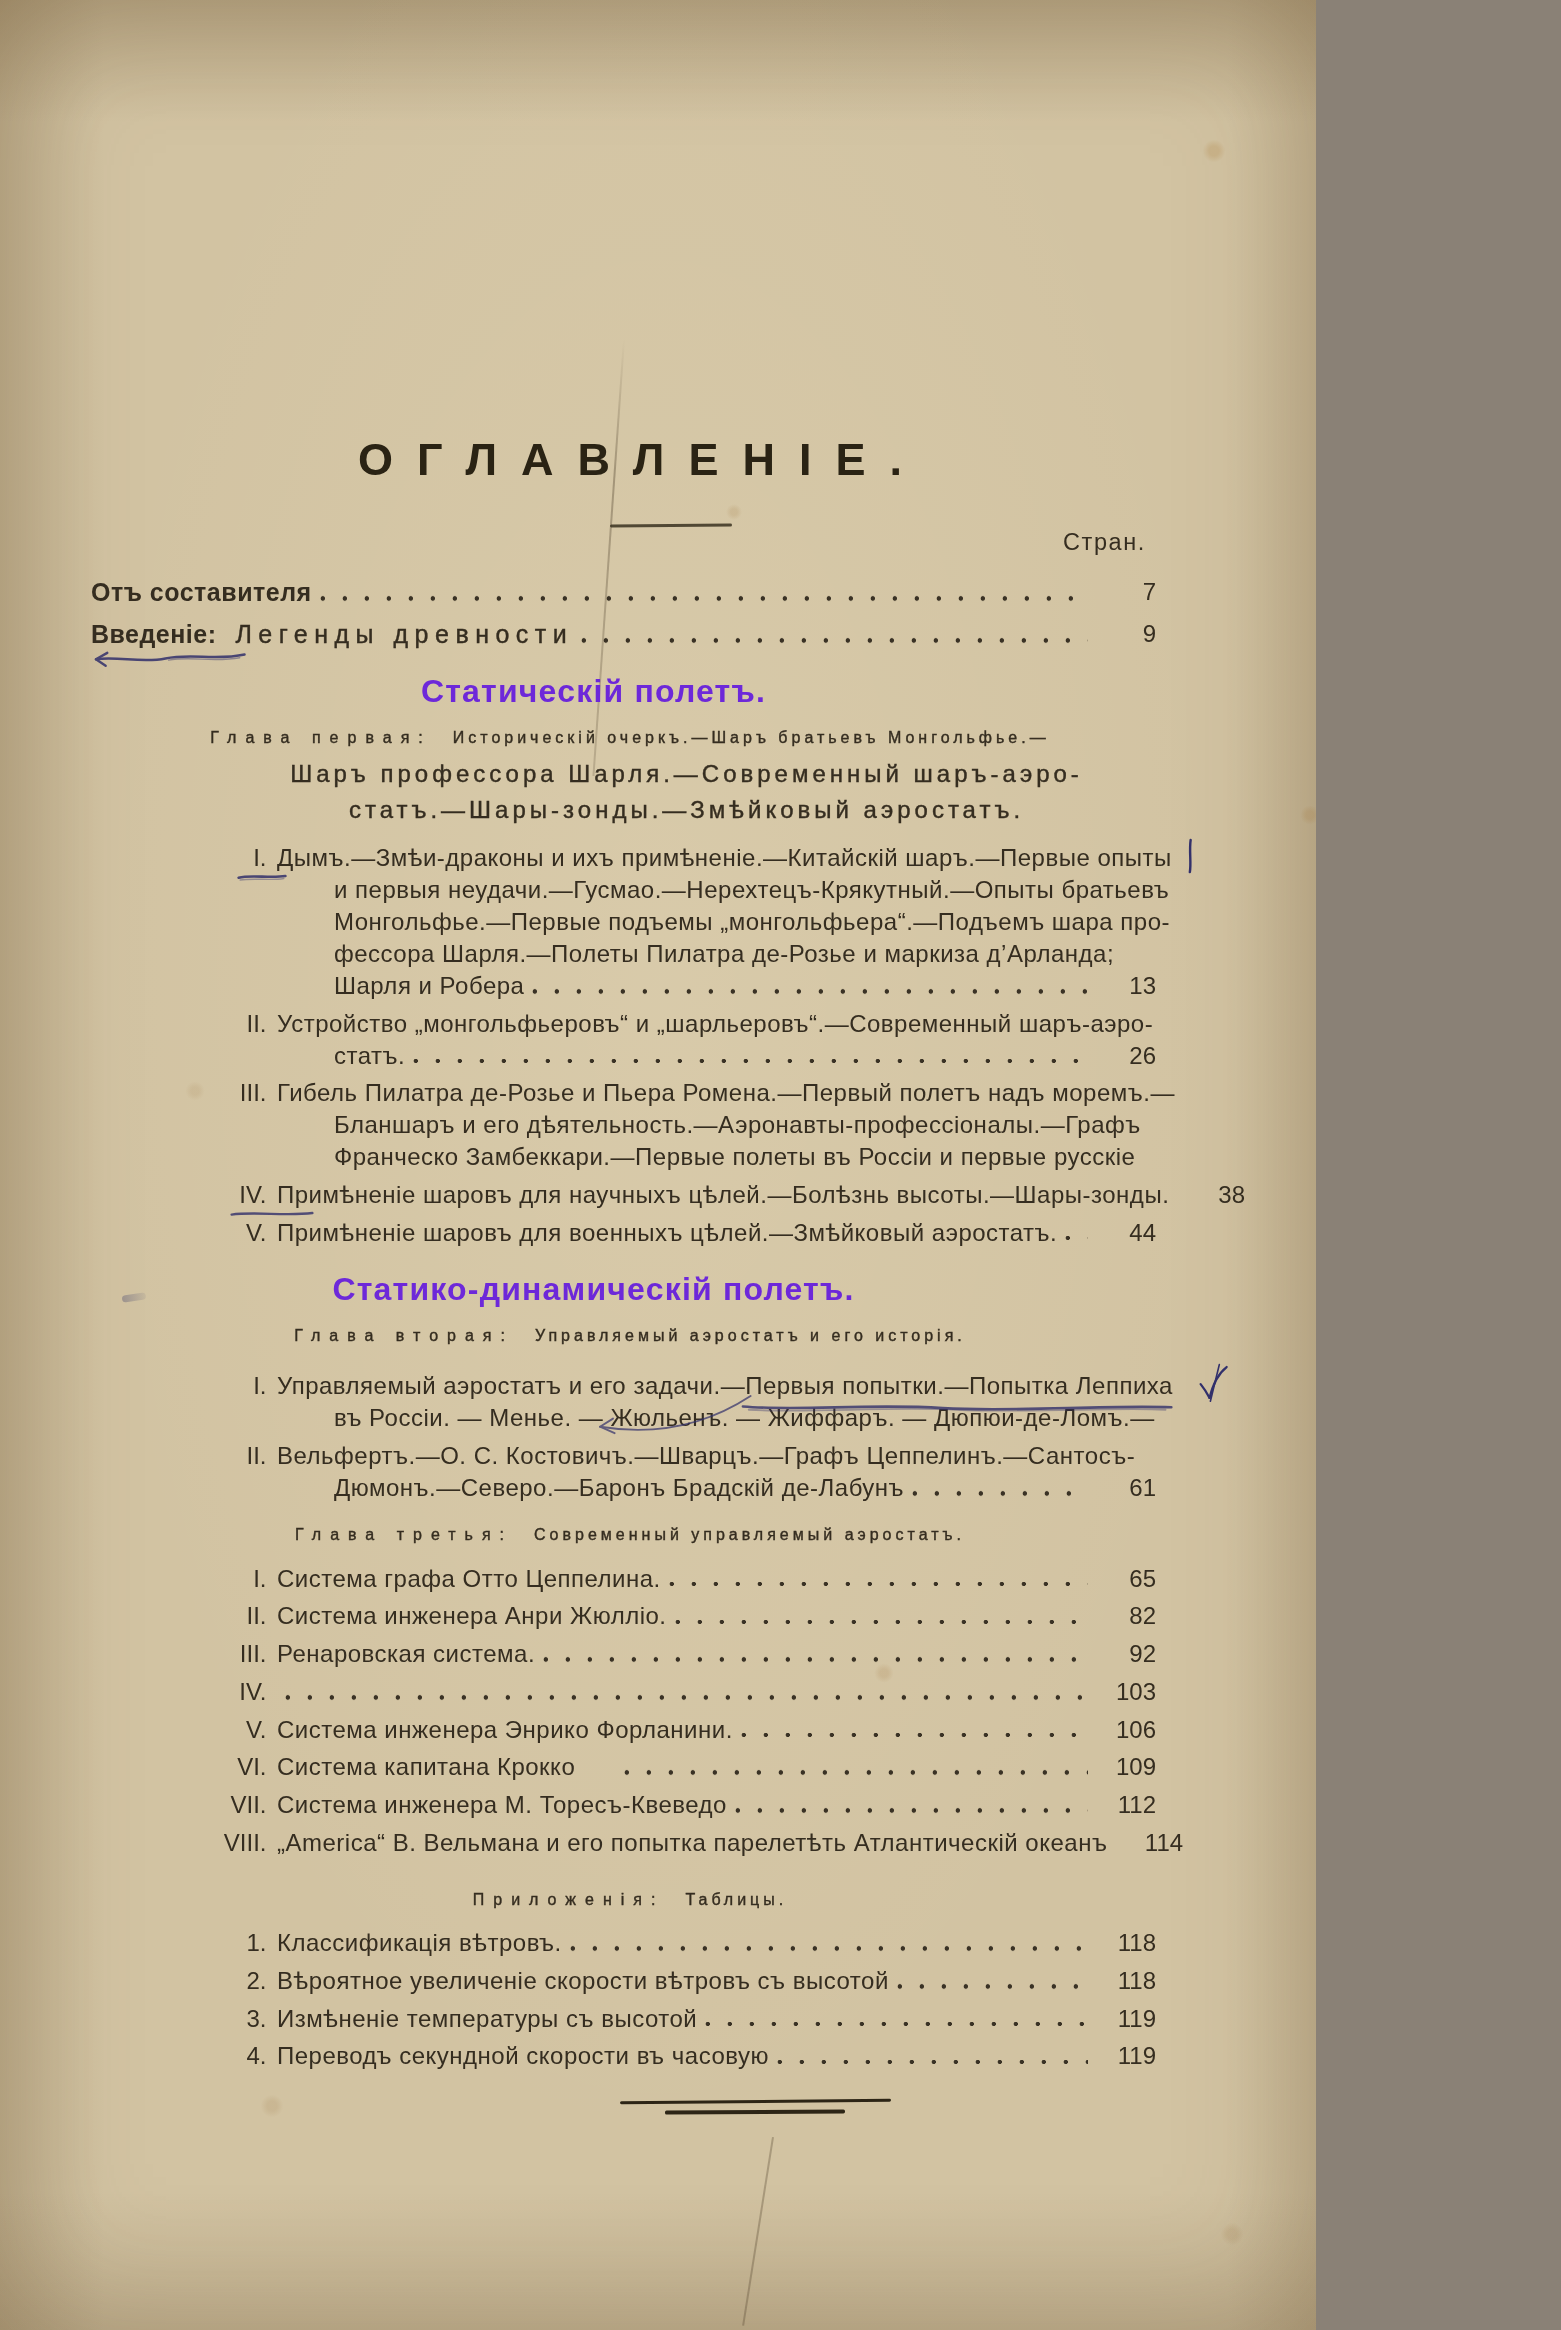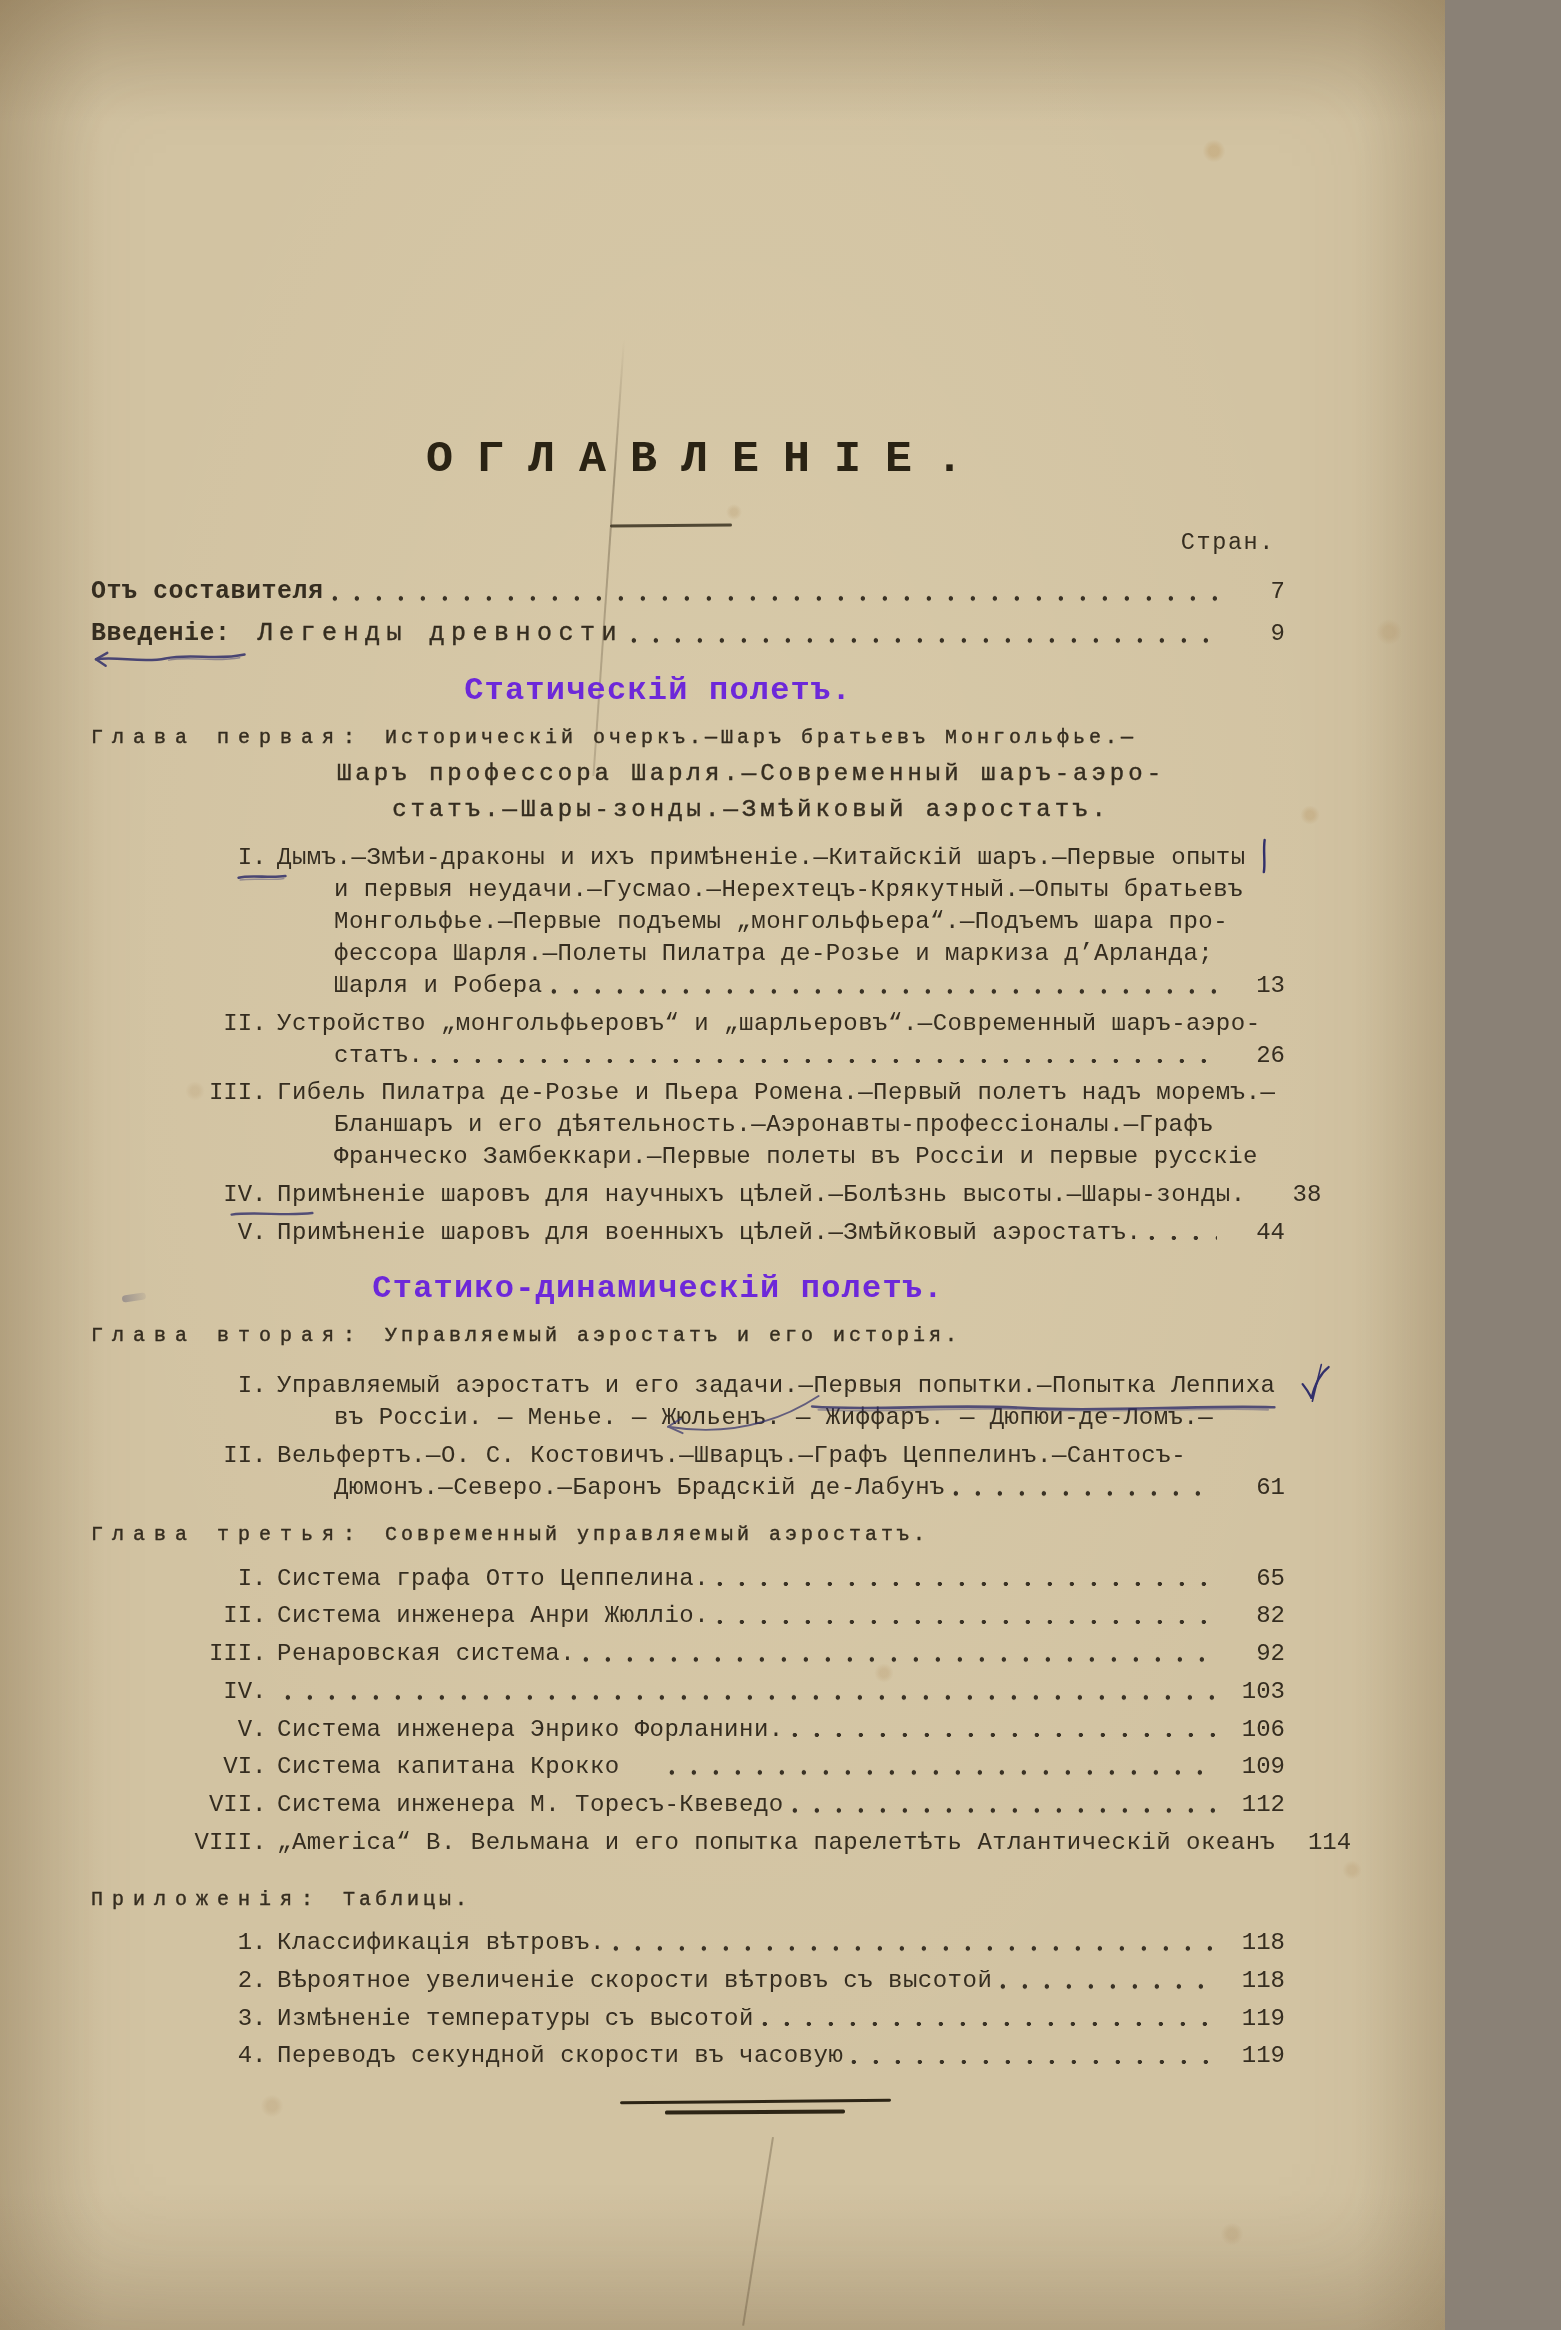--- a/index.html
+++ b/index.html
@@ -1,21 +1,21 @@
 <!DOCTYPE html>
 <html style="font-size:13px"><head>
 <meta charset="utf-8">
 <title>ОГЛАВЛЕНІЕ</title>
 <style>
   html,body{margin:0;padding:0;background:#8a8176;}
   .page{
-    position:relative; width:1445px; height:2330px; overflow:hidden;
+    position:relative; width:1316px; height:2330px; overflow:hidden;
     background:#d2c3a2;
     box-shadow: inset 0 0 138px rgba(110,88,55,.32);
-    font-family:Liberation Mono, monospace;
+    font-family:Liberation Sans, sans-serif;
     color:#352d20;
   }
   .tex{
     position:absolute; inset:0; pointer-events:none;
     background-image:
       radial-gradient(circle at 1214px 151px, rgba(170,120,50,.22) 0 4.9px, rgba(170,120,50,0) 11.4px),
       radial-gradient(circle at 1310px 815px, rgba(160,110,45,.18) 0 4px, rgba(160,110,45,0) 9.7px),
       radial-gradient(circle at 734px 512px, rgba(150,105,45,.15) 0 3.2px, rgba(150,105,45,0) 8px),
       radial-gradient(circle at 1389px 632px, rgba(150,100,40,.12) 0 5.7px, rgba(150,100,40,0) 13px),
       radial-gradient(circle at 884px 1673px, rgba(150,100,40,.14) 0 4px, rgba(150,100,40,0) 9.7px),
@@ -49,21 +49,21 @@
   .row{display:flex;align-items:flex-end;line-height:34px;font-size:25px;}
   .f1{margin-top:19.5px;}
   .f2{margin-top:8px;align-items:flex-end;}
 
   .h2{font-size:32px;line-height:32px;font-weight:700;letter-spacing:1.2px;
     text-align:center;color:#6d28d9;margin:24px 73px 0 0;}
   .h2wrap{margin:24px 0 0 0;}
   .h2wrap .h2{margin-top:0;}
 
   .chapter{margin-top:13px;}
-  .ch-row{display:flex;line-height:36px;font-size:20px;}
+  .ch-row{display:flex;line-height:36px;font-size:16px;justify-content:center;}
   .ch-label{letter-spacing:9px;white-space:nowrap;margin-right:21px;flex:none;}
   .ch-desc{letter-spacing:4px;white-space:nowrap;}
   .ch-cont{line-height:36px;font-size:24px;letter-spacing:4px;text-align:center;
     padding-left:186px;padding-right:73px;}
 
   .items{margin-top:9.7px;}
   .it{display:flex;align-items:flex-end;line-height:32px;font-size:24px;margin:0;}
   .g{margin-top:5.7px;}
   .num{flex:none;width:186px;text-align:right;padding-right:10.5px;box-sizing:border-box;position:relative;}
   .ind{flex:none;width:243px;}

